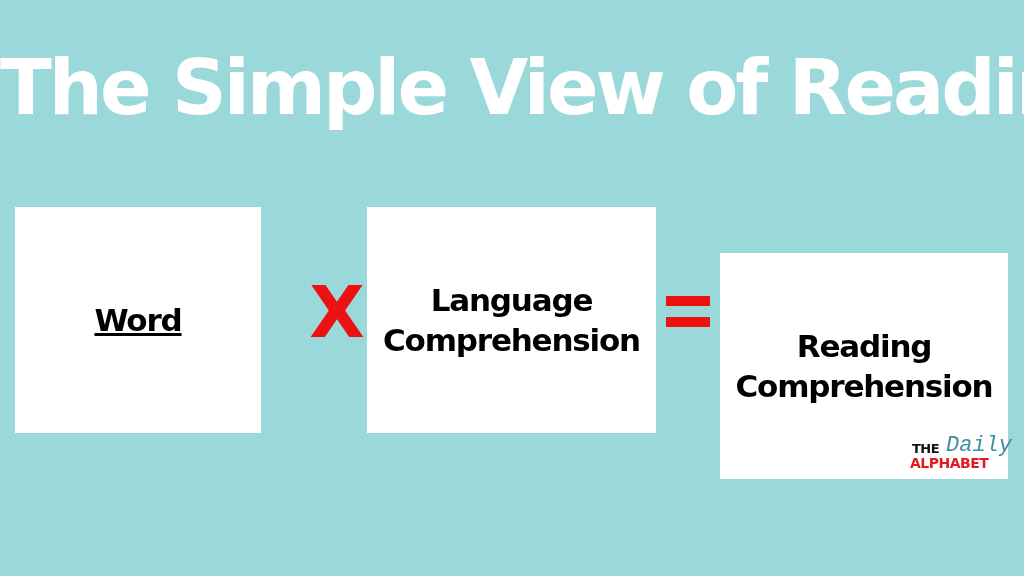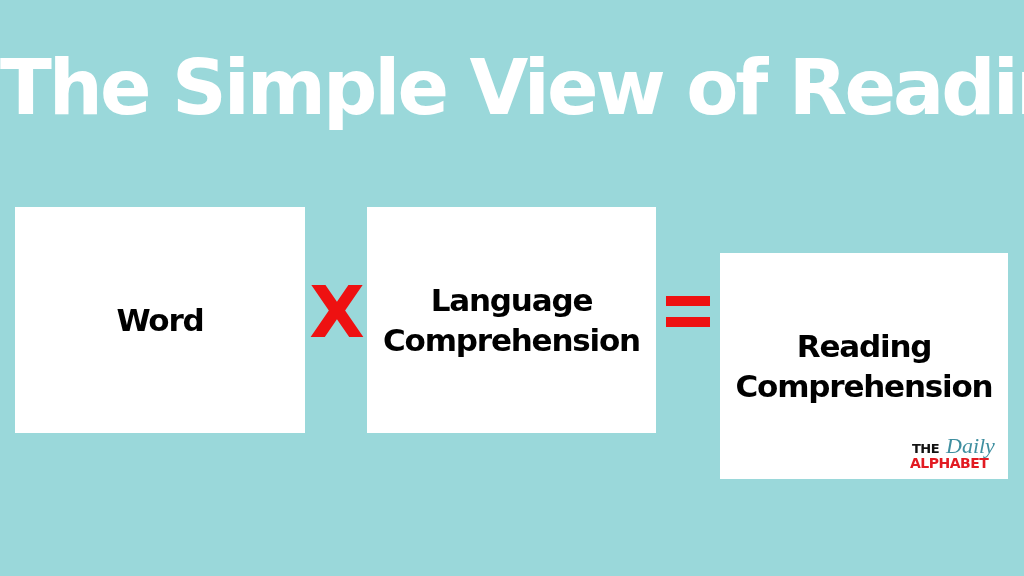--- a/index.html
+++ b/index.html
@@ -27,29 +27,29 @@
   .op-x {
     left:306px; top:272px; width:62px; height:80px; font-size:72px; line-height:80px; text-align:center;
     font-family:"DejaVu Sans", sans-serif;
   }
   .op-eq { left:666px; top:296px; width:44px; height:32px; }
   .op-eq .bar { position:absolute; left:0; width:44px; height:10px; background:#ee1111; }
   .logo {
     position:absolute; left:910px; top:436px; width:110px; height:40px;
   }
   .logo .the { position:absolute; left:2px; top:5px; font-weight:bold; font-size:13px; color:#111; letter-spacing:-0.5px; }
-  .logo .daily { position:absolute; left:36px; top:-3px; font-family:Liberation Serif, serif; font-style:italic; font-size:22px; color:#3f8fa0; }
+  .logo .daily { position:absolute; left:36px; top:-3px; font-family:Liberation Mono, monospace; font-style:italic; font-size:22px; color:#3f8fa0; }
   .logo .alpha { position:absolute; left:0; top:19px; font-weight:bold; font-size:14px; color:#e21b22; letter-spacing:-0.5px; }
 </style>
 </head>
 <body>
 
 <div class="title">The Simple View of Reading</div>
 
-<div class="box" style="left:15px; width:290px;">
+<div class="box" style="left:15px; width:246px;text-decoration:underline;">
   <div class="label">
     <div>Word</div>
   </div>
 </div>
 
 <div class="op op-x">X</div>
 
 <div class="box" style="left:367px; width:289px;">
   <div class="label">
     <div>Language</div>

